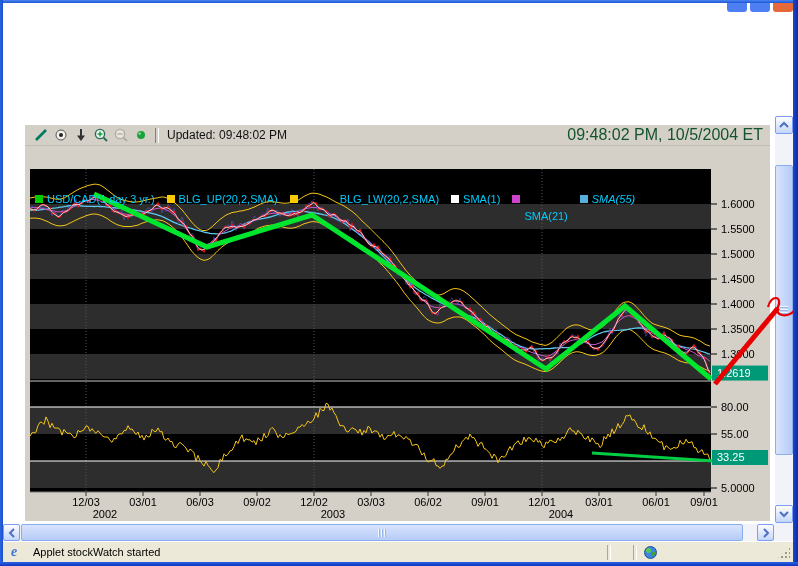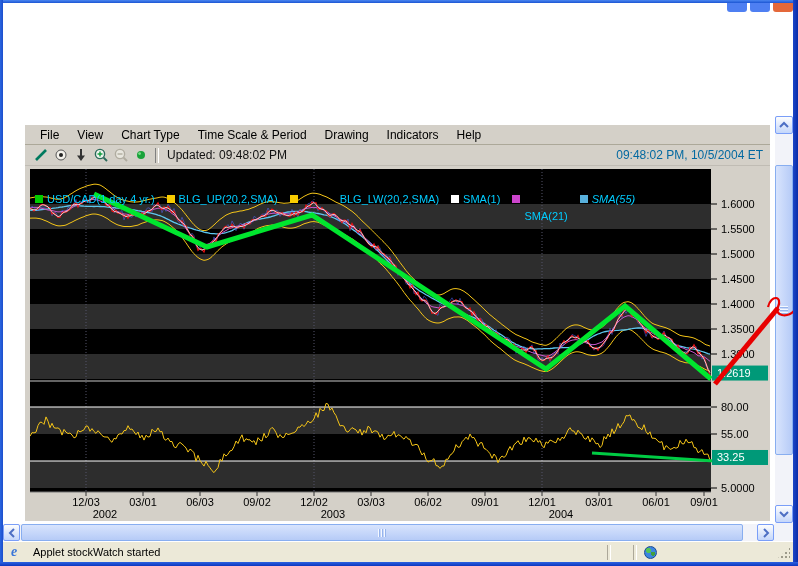--- a/index.html
+++ b/index.html
@@ -24,21 +24,21 @@
   #menubar{position:relative;height:20px;display:flex;align-items:center;
     padding-left:6px;font-size:12px;color:#000;border-bottom:1px solid #aca899;
     box-sizing:border-box;background:#d4d0c8;}
   .menu-item{padding:2px 9px;cursor:default;white-space:nowrap;}
   #toolbar{position:relative;height:21px;display:flex;align-items:center;
     padding-left:7px;box-sizing:border-box;background:#d4d0c8;
     border-bottom:1px solid #c0bcb4;}
   .tool{width:17px;height:16px;display:flex;align-items:center;justify-content:center;margin-right:3px;}
   .tool-sep{width:2px;height:15px;border-left:1px solid #808080;border-right:1px solid #fff;margin:0 5px 0 3px;}
   #updated-label{font-size:12px;color:#111;margin-left:3px;}
-  #toolbar-timestamp{margin-left:auto;margin-right:7px;font-size:12px;color:#0369a1;}
+  #toolbar-timestamp{margin-left:auto;margin-right:7px;font-size:16px;color:#14532d;}
   #chartwrap{position:absolute;left:0;top:41px;width:745px;height:355px;}
   #chart-svg{position:absolute;left:0;top:0;}
   #chart-svg text{font-family:"Liberation Sans",sans-serif;}
   .legend{position:absolute;display:flex;align-items:center;gap:12px;
     font-size:11px;pointer-events:none;}
   #price-legend{left:10px;top:9px;}
   #rsi-legend{left:10px;top:216px;}
   .legend .it{display:flex;align-items:center;gap:4px;white-space:nowrap;}
   .legend .sw{width:8px;height:8px;display:inline-block;}
   
@@ -77,29 +77,20 @@
     z-index:5;pointer-events:none;}
 </style>
 </head>
 <body>
 
 <div id="screen">
 
   <div id="page-white"></div>
 
   <div id="applet">
-    <div id="menubar">
-        <span class="menu-item">File</span>
-        <span class="menu-item">View</span>
-        <span class="menu-item">Chart Type</span>
-        <span class="menu-item">Time Scale &amp; Period</span>
-        <span class="menu-item">Drawing</span>
-        <span class="menu-item">Indicators</span>
-        <span class="menu-item">Help</span>
-      </div>
     <div id="toolbar">
       <span class="tool">
         <svg width="16" height="16">
             <line x1="3" y1="13" x2="13" y2="3" stroke="#007a5e" stroke-width="2.6"></line>
           </svg>
       </span>
       <span class="tool">
         <svg width="16" height="16">
             <circle cx="8" cy="8" r="5" fill="#f4f2ec" stroke="#555"></circle>
             <circle cx="8" cy="8" r="2" fill="#222"></circle>
@@ -217,21 +208,21 @@
           <text x="659" y="509" font-size="11" fill="#000" text-anchor="middle">06/01</text>
           <line x1="707" y1="495" x2="707" y2="499" stroke="#333"></line>
           <text x="707" y="509" font-size="11" fill="#000" text-anchor="middle">09/01</text>
           <text x="108" y="521" font-size="11" fill="#000" text-anchor="middle">2002</text>
           <text x="336" y="521" font-size="11" fill="#000" text-anchor="middle">2003</text>
           <text x="564" y="521" font-size="11" fill="#000" text-anchor="middle">2004</text>
         </svg>
       <div id="price-legend" class="legend">
           <span class="it">
             <span class="sw" style="background: rgb(0, 204, 0);"></span>
-            <span style="color: rgb(0, 204, 255);">USD/CAD(1 day 4 yr.)</span>
+            <span style="color: rgb(0, 204, 255);">USD/CAD(1 day 3 yr.)</span>
           </span>
           <span class="it">
             <span class="sw" style="background: rgb(248, 204, 0);"></span>
             <span style="color: rgb(0, 204, 255);">BLG_UP(20,2,SMA)</span>
           </span>
           <span class="it">
             <span class="sw" style="background: rgb(248, 204, 0);"></span>
             <span style="color: rgb(0, 204, 255); padding-left: 38px;">BLG_LW(20,2,SMA)</span>
           </span>
           <span class="it">

